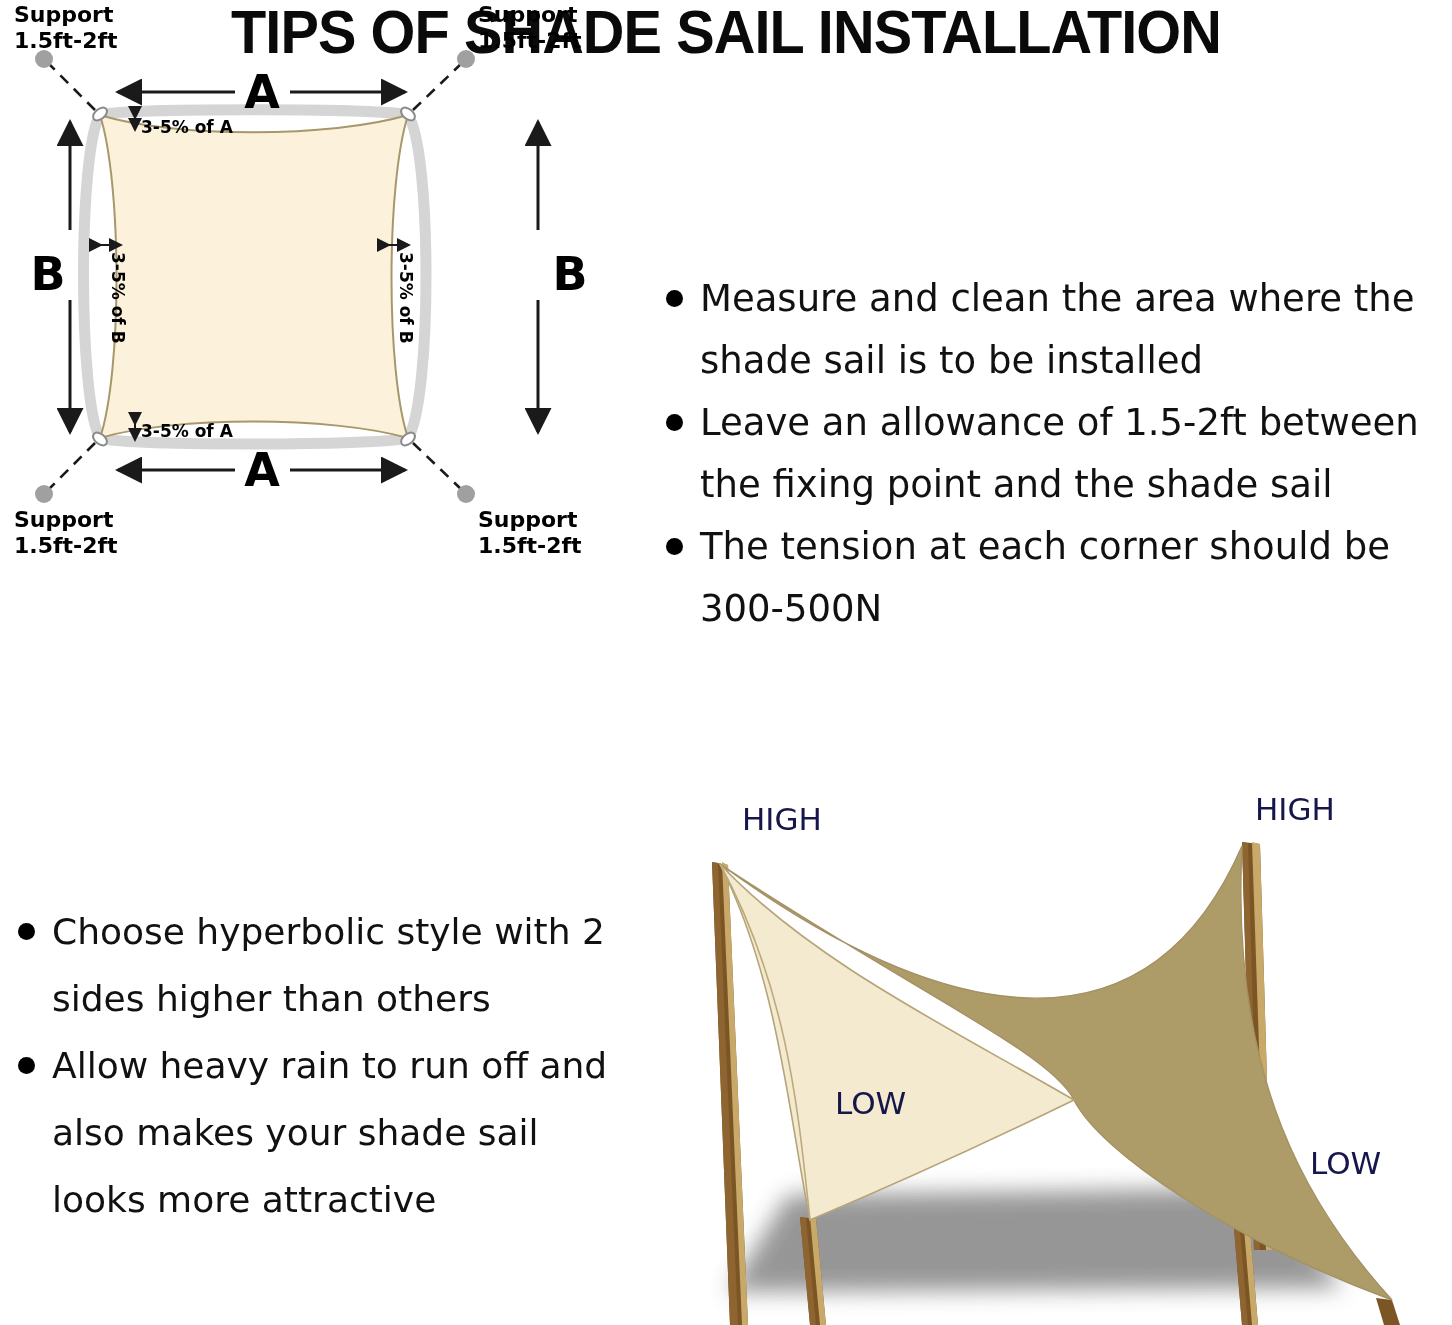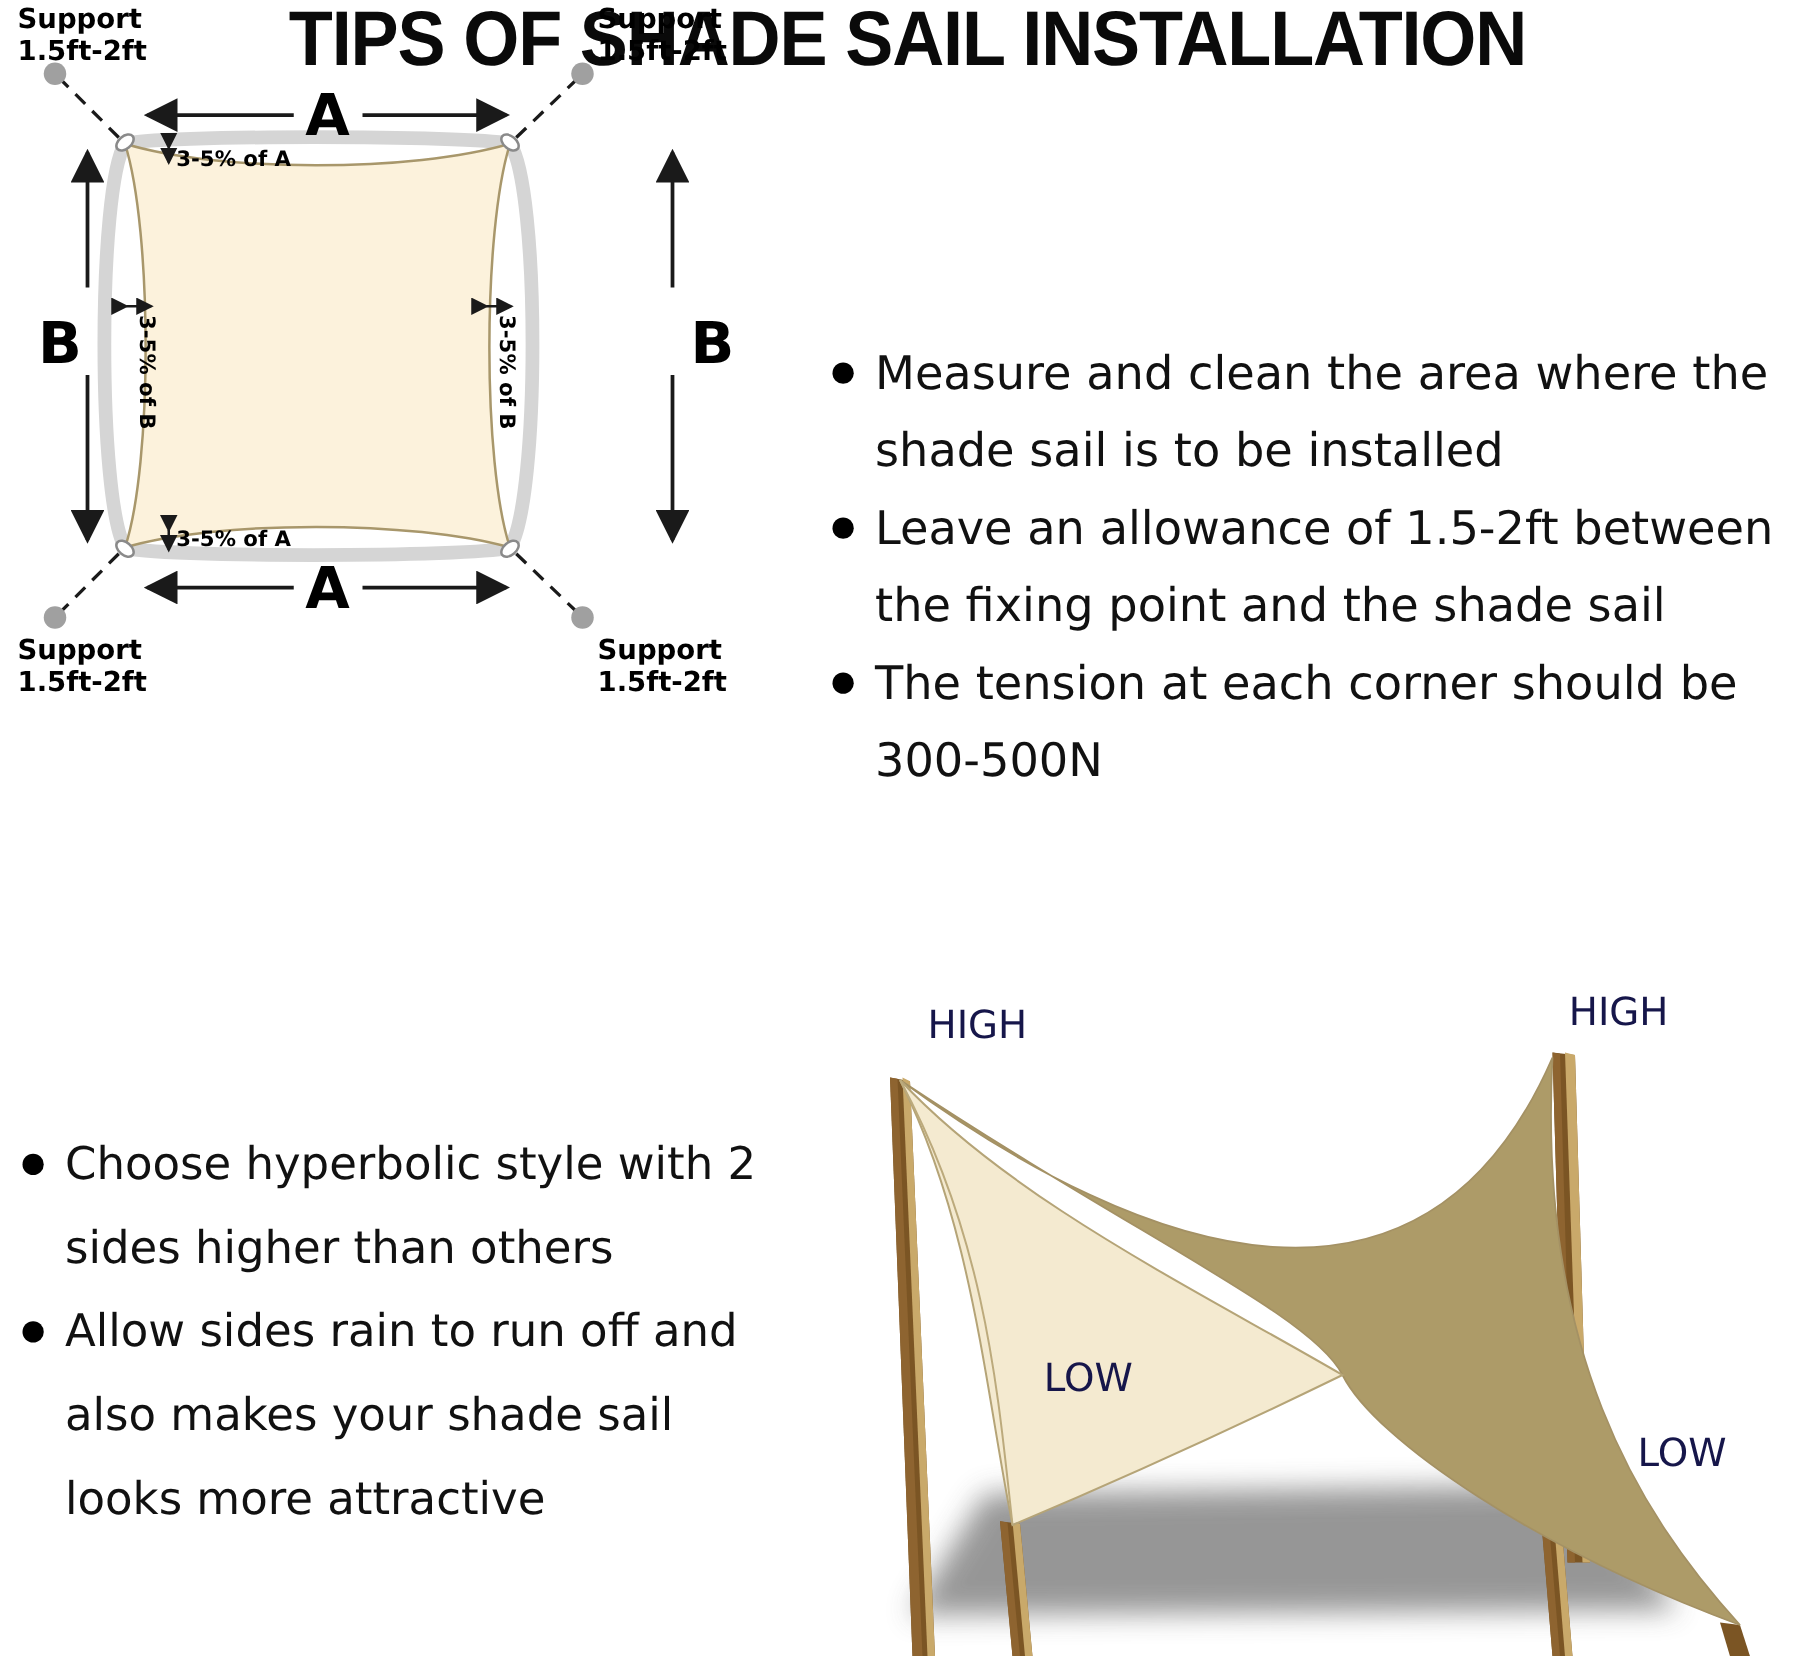--- a/index.html
+++ b/index.html
@@ -158,21 +158,21 @@
 </svg>
 
 <ul class="bullets" id="top-bullets">
   <li>Measure and clean the area where the shade sail is to be installed</li>
   <li>Leave an allowance of 1.5-2ft between the fixing point and the shade sail</li>
   <li>The tension at each corner should be 300-500N</li>
 </ul>
 
 <ul class="bullets" id="bottom-bullets">
   <li>Choose hyperbolic style with 2 sides higher than others</li>
-  <li>Allow sides rain to run off and also makes your shade sail looks more attractive</li>
+  <li>Allow heavy rain to run off and also makes your shade sail looks more attractive</li>
 </ul>
 
 <svg class="panel" id="hyper-diagram" viewBox="0 0 782 545">
 
   <defs>
     <filter id="softshadow" x="-25%" y="-60%" width="150%" height="250%">
       <feGaussianBlur stdDeviation="11"></feGaussianBlur>
     </filter>
   </defs>
 

